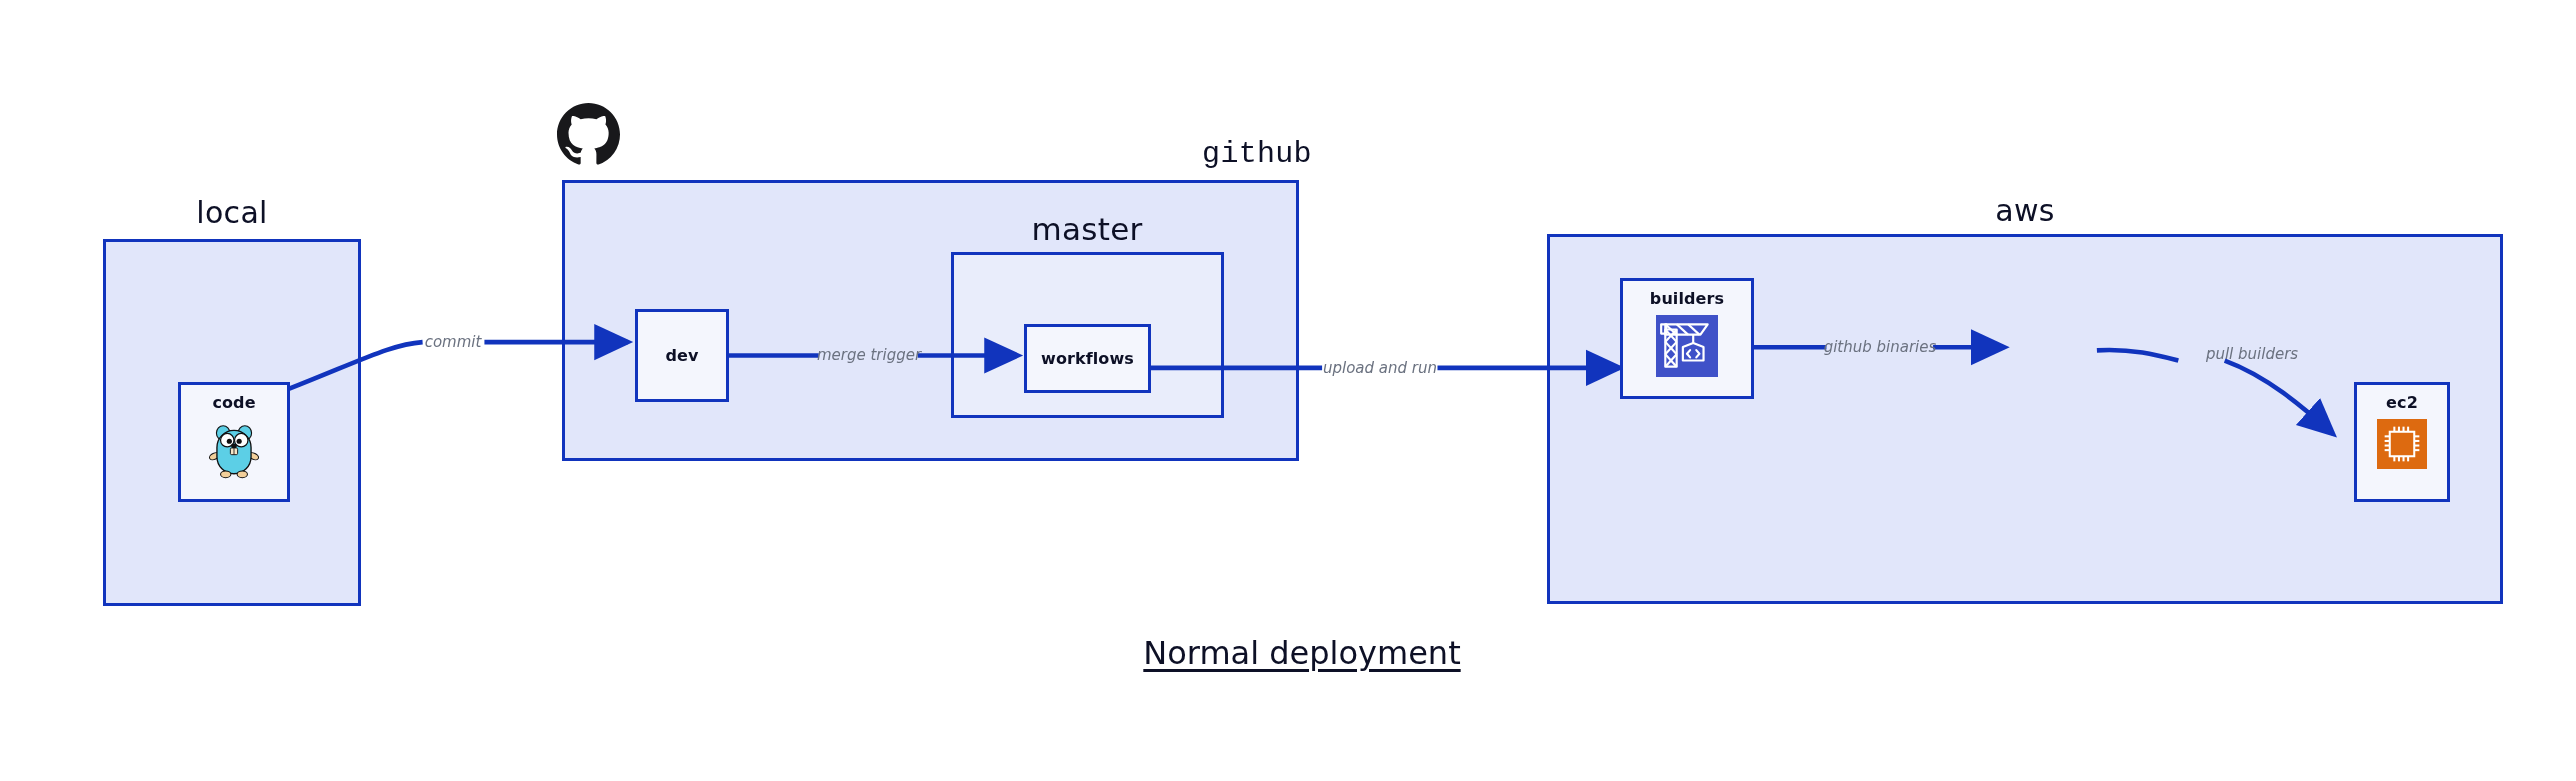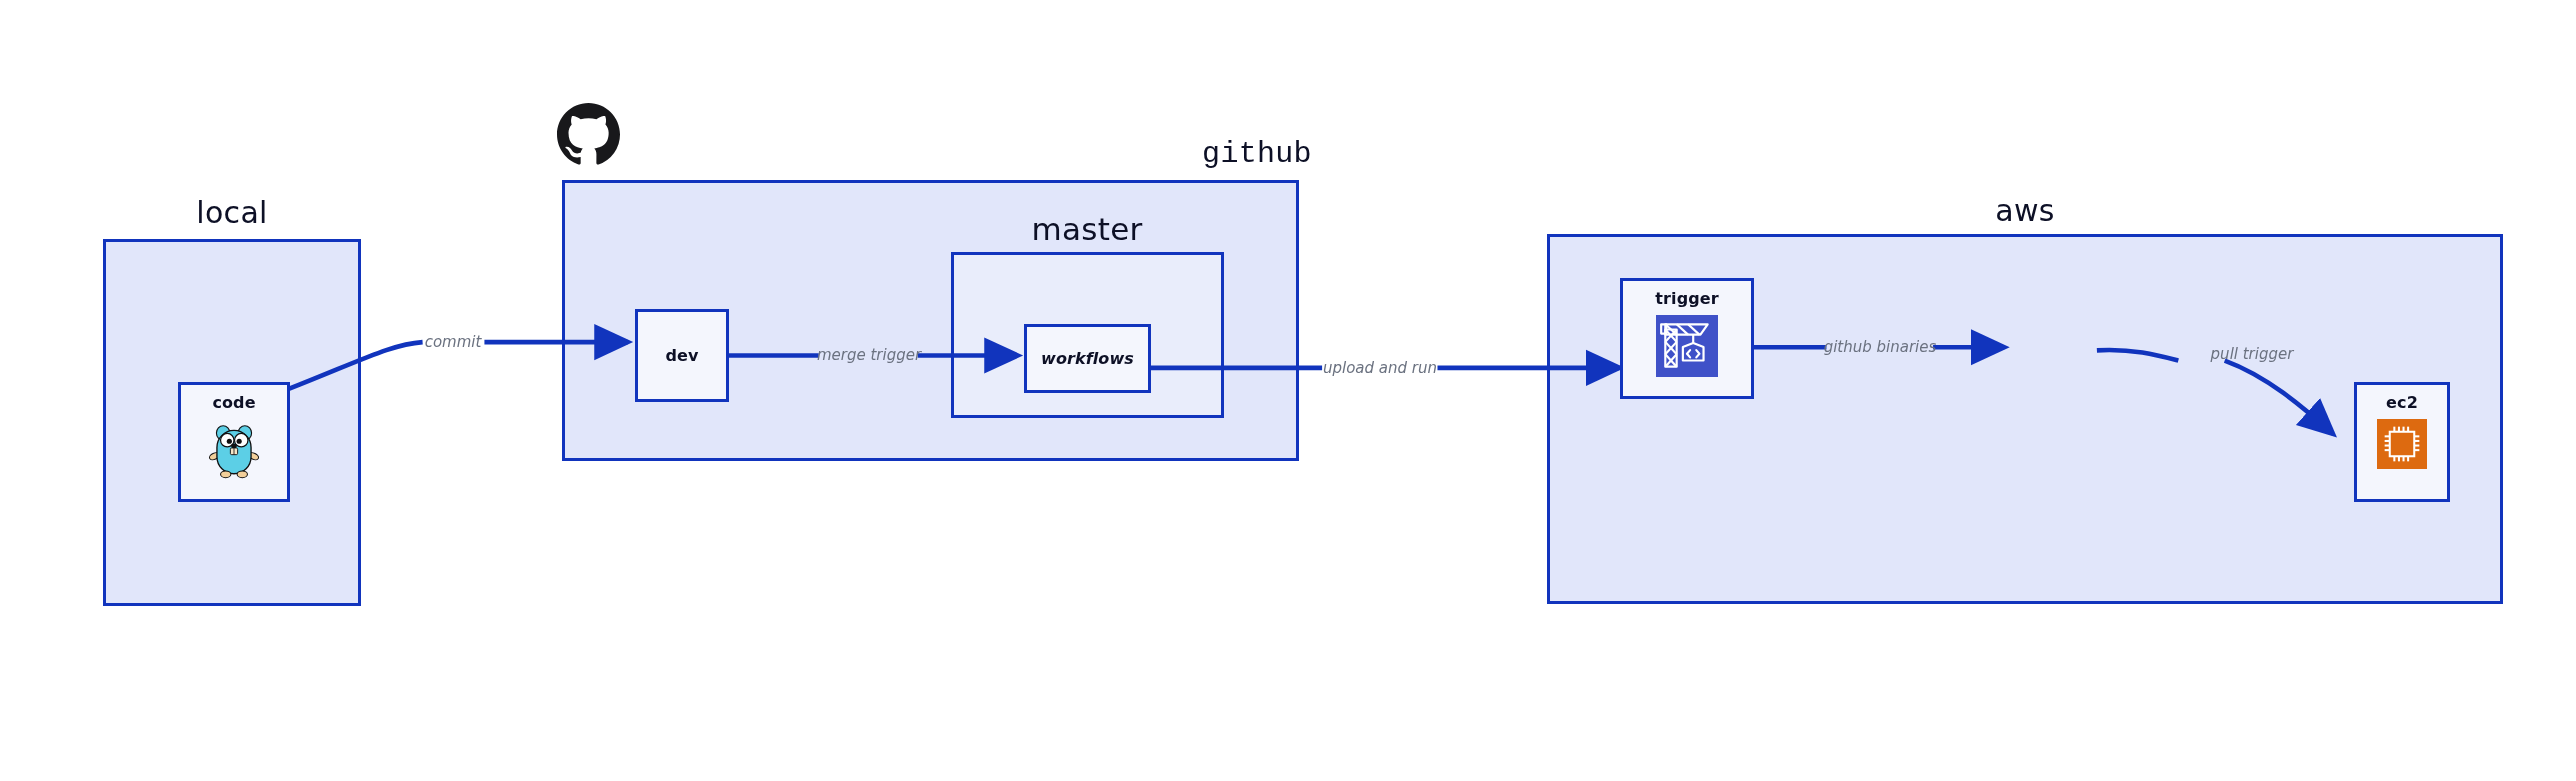--- a/index.html
+++ b/index.html
@@ -164,21 +164,21 @@
     <g>
       <path d="M 4070 680 C 4140 676, 4190 690, 4228 700" stroke="#1134bd" stroke-width="9" fill="none"></path>
       <path d="M 4318 700 C 4400 730, 4470 790, 4528 842" stroke="#1134bd" stroke-width="9" fill="none" marker-end="url(#arrow)"></path>
     </g>
   </svg>
 
   <div class="edge-label" style="left:453px; top:342px;">commit</div>
   <div class="edge-label" style="left:869px; top:355px;">merge trigger</div>
   <div class="edge-label" style="left:1380px; top:368px;">upload and run</div>
   <div class="edge-label" style="left:1880px; top:347px;">github binaries</div>
-  <div class="edge-label" style="left:2252px; top:354px;">pull trigger</div>
+  <div class="edge-label" style="left:2252px; top:354px;">pull builders</div>
 
   <div class="node" style="left:178px; top:382px; width:112px; height:120px; z-index:7;">
     <span class="node-label">code</span>
     <span class="node-icon">
       <svg width="54" height="61" viewBox="0 0 104 118">
 
         <ellipse cx="31" cy="27" rx="13" ry="14" fill="#5ccfe6" stroke="#111" stroke-width="2.2"></ellipse>
         <ellipse cx="73" cy="27" rx="13" ry="14" fill="#5ccfe6" stroke="#111" stroke-width="2.2"></ellipse>
 
         <ellipse cx="14" cy="72" rx="10" ry="6" fill="#f2cf9a" stroke="#111" stroke-width="2" transform="rotate(-25 14 72)"></ellipse>
@@ -200,25 +200,25 @@
         <line x1="52" y1="56" x2="52" y2="69" stroke="#111" stroke-width="1.6"></line>
       </svg>
     </span>
   </div>
 
   <div class="node" style="left:635px; top:309px; width:94px; height:93px; z-index:7; justify-content:center;">
     <span class="node-label" style="margin-top:0;">dev</span>
   </div>
 
   <div class="node" style="left:1024px; top:324px; width:127px; height:69px; z-index:7; justify-content:center;">
-    <span class="node-label" style="margin-top:0;font-style:italic;">workflows</span>
+    <span class="node-label" style="margin-top:0;">workflows</span>
   </div>
 
   <div class="node" style="left:1620px; top:278px; width:134px; height:121px; z-index:7;">
-    <span class="node-label">trigger</span>
+    <span class="node-label">builders</span>
     <span class="node-icon">
       <svg class="icon-tile" width="62" height="62" viewBox="0 0 120 120">
         <rect x="0" y="0" width="120" height="120" fill="#3f51c8"></rect>
         <g fill="none" stroke="#ffffff" stroke-width="4.2" stroke-linejoin="round">
 
           <rect x="18" y="28" width="22" height="72"></rect>
           <line x1="18" y1="28" x2="40" y2="52"></line>
           <line x1="40" y1="28" x2="18" y2="52"></line>
           <line x1="18" y1="52" x2="40" y2="76"></line>
           <line x1="40" y1="52" x2="18" y2="76"></line>
@@ -269,15 +269,16 @@
 
           <line x1="73" y1="34" x2="83" y2="34"></line>
           <line x1="73" y1="43" x2="83" y2="43"></line>
           <line x1="73" y1="52" x2="83" y2="52"></line>
           <line x1="73" y1="61" x2="83" y2="61"></line>
         </g>
       </svg>
     </span>
   </div>
 
+  <div id="diagram-title" style="left:1302px; top:634px;">Normal deployment</div>
 
 </div>
 
 
 </body></html>

